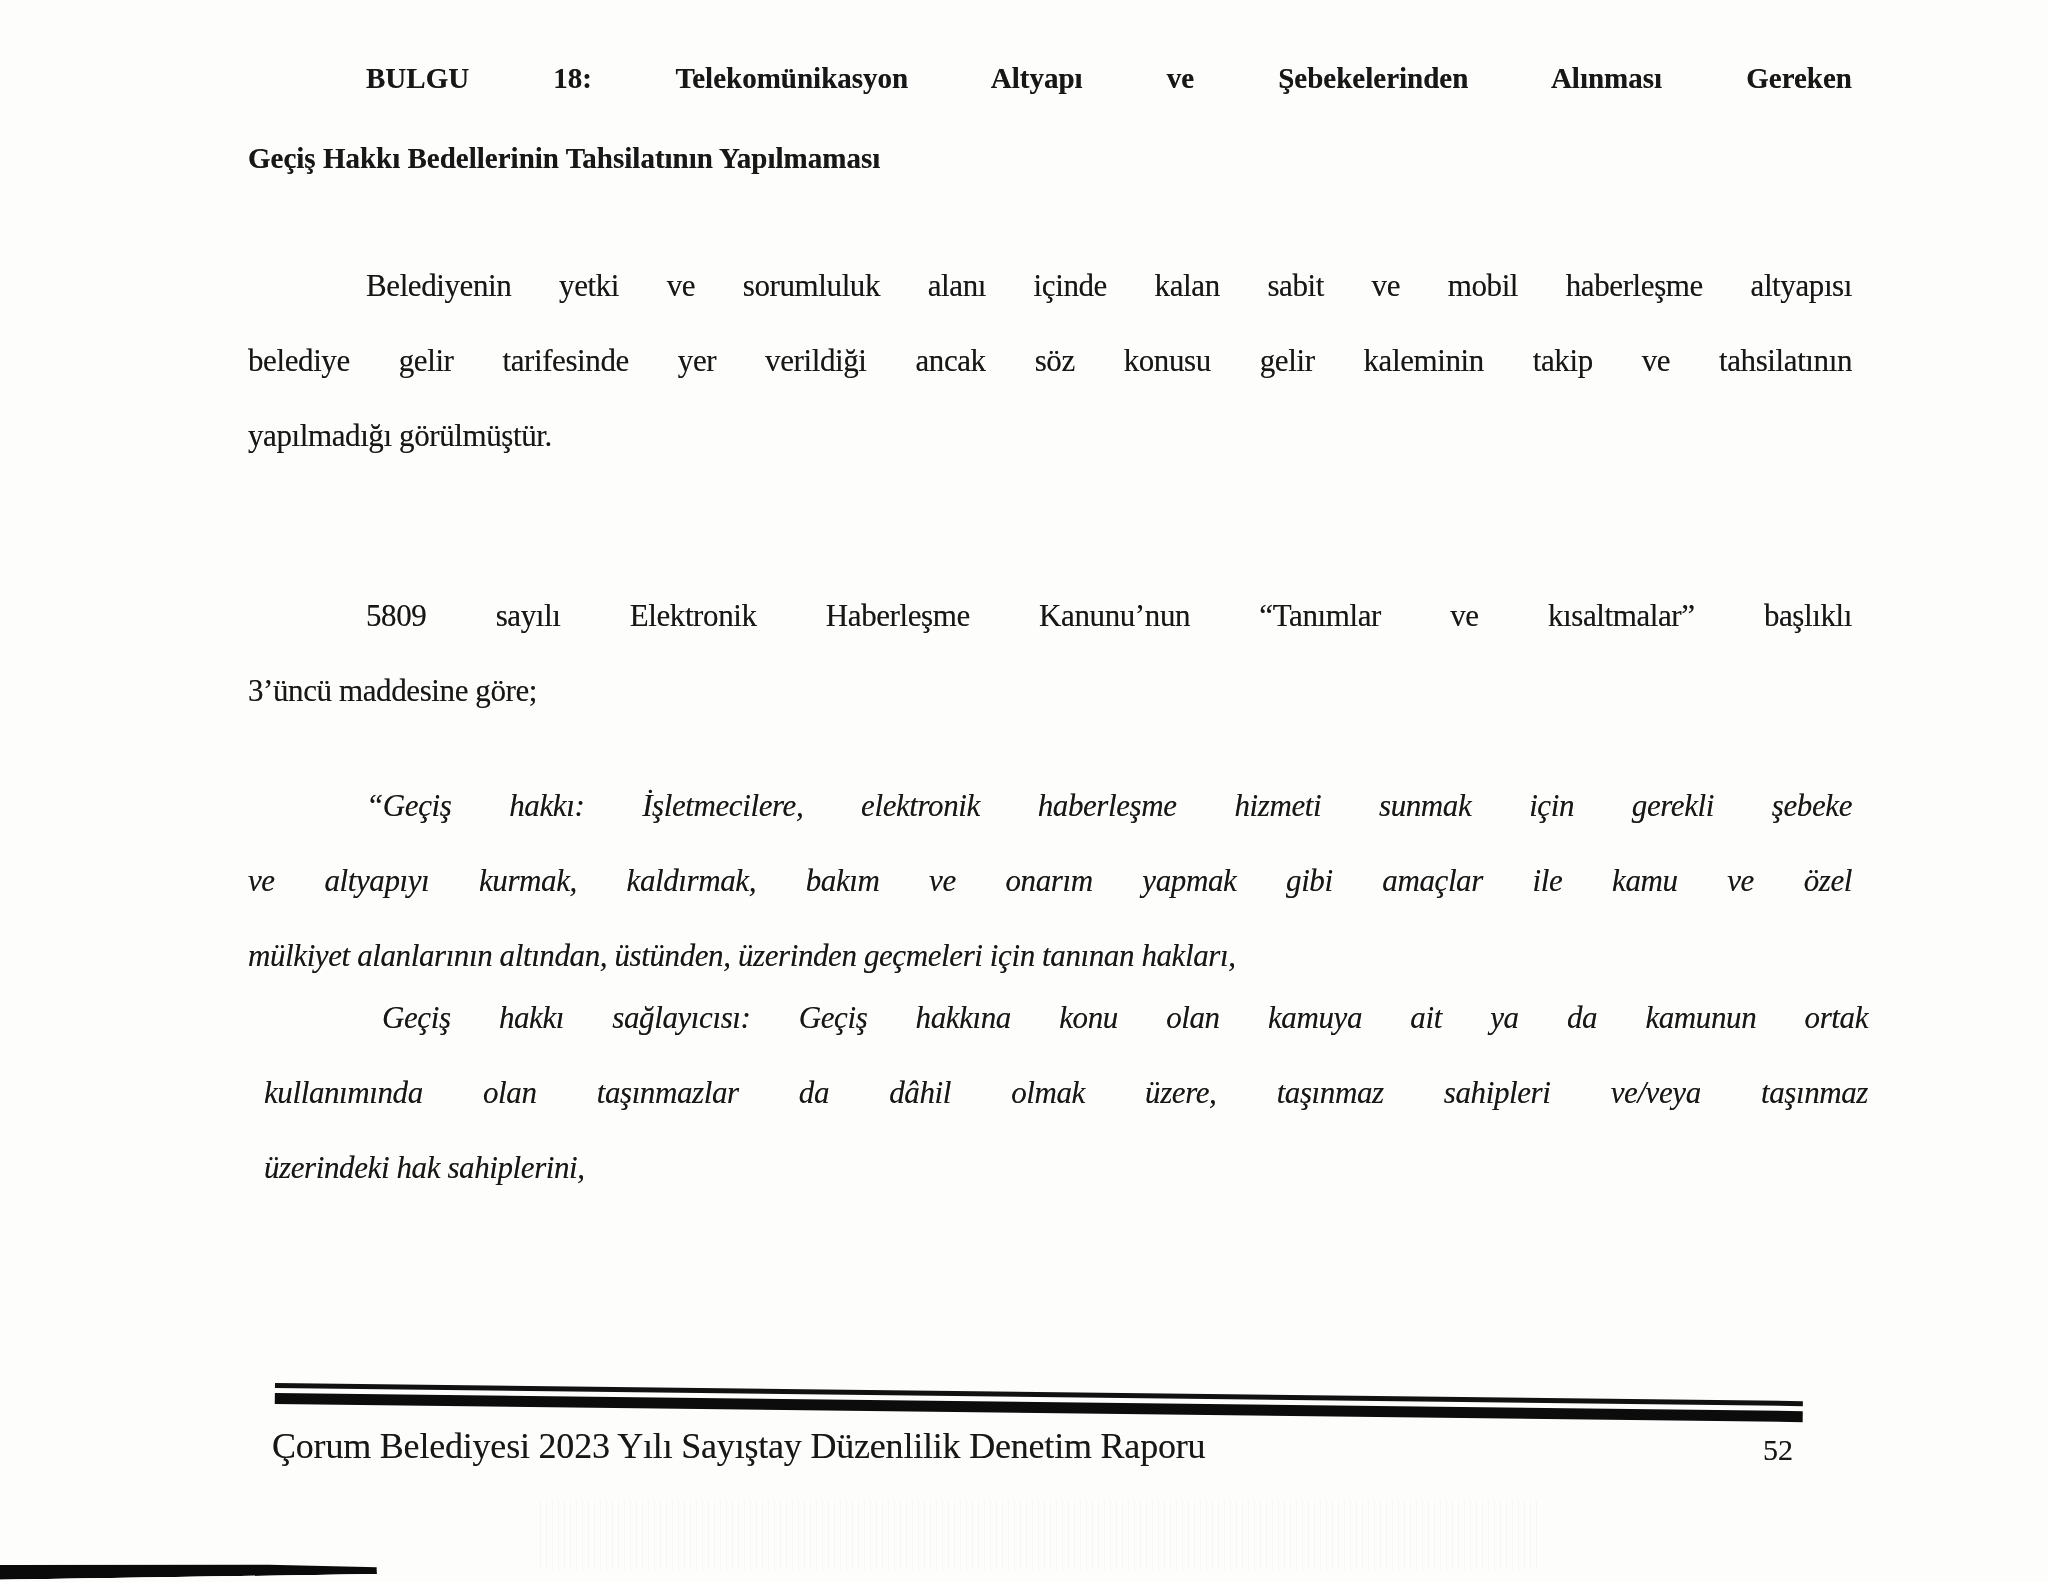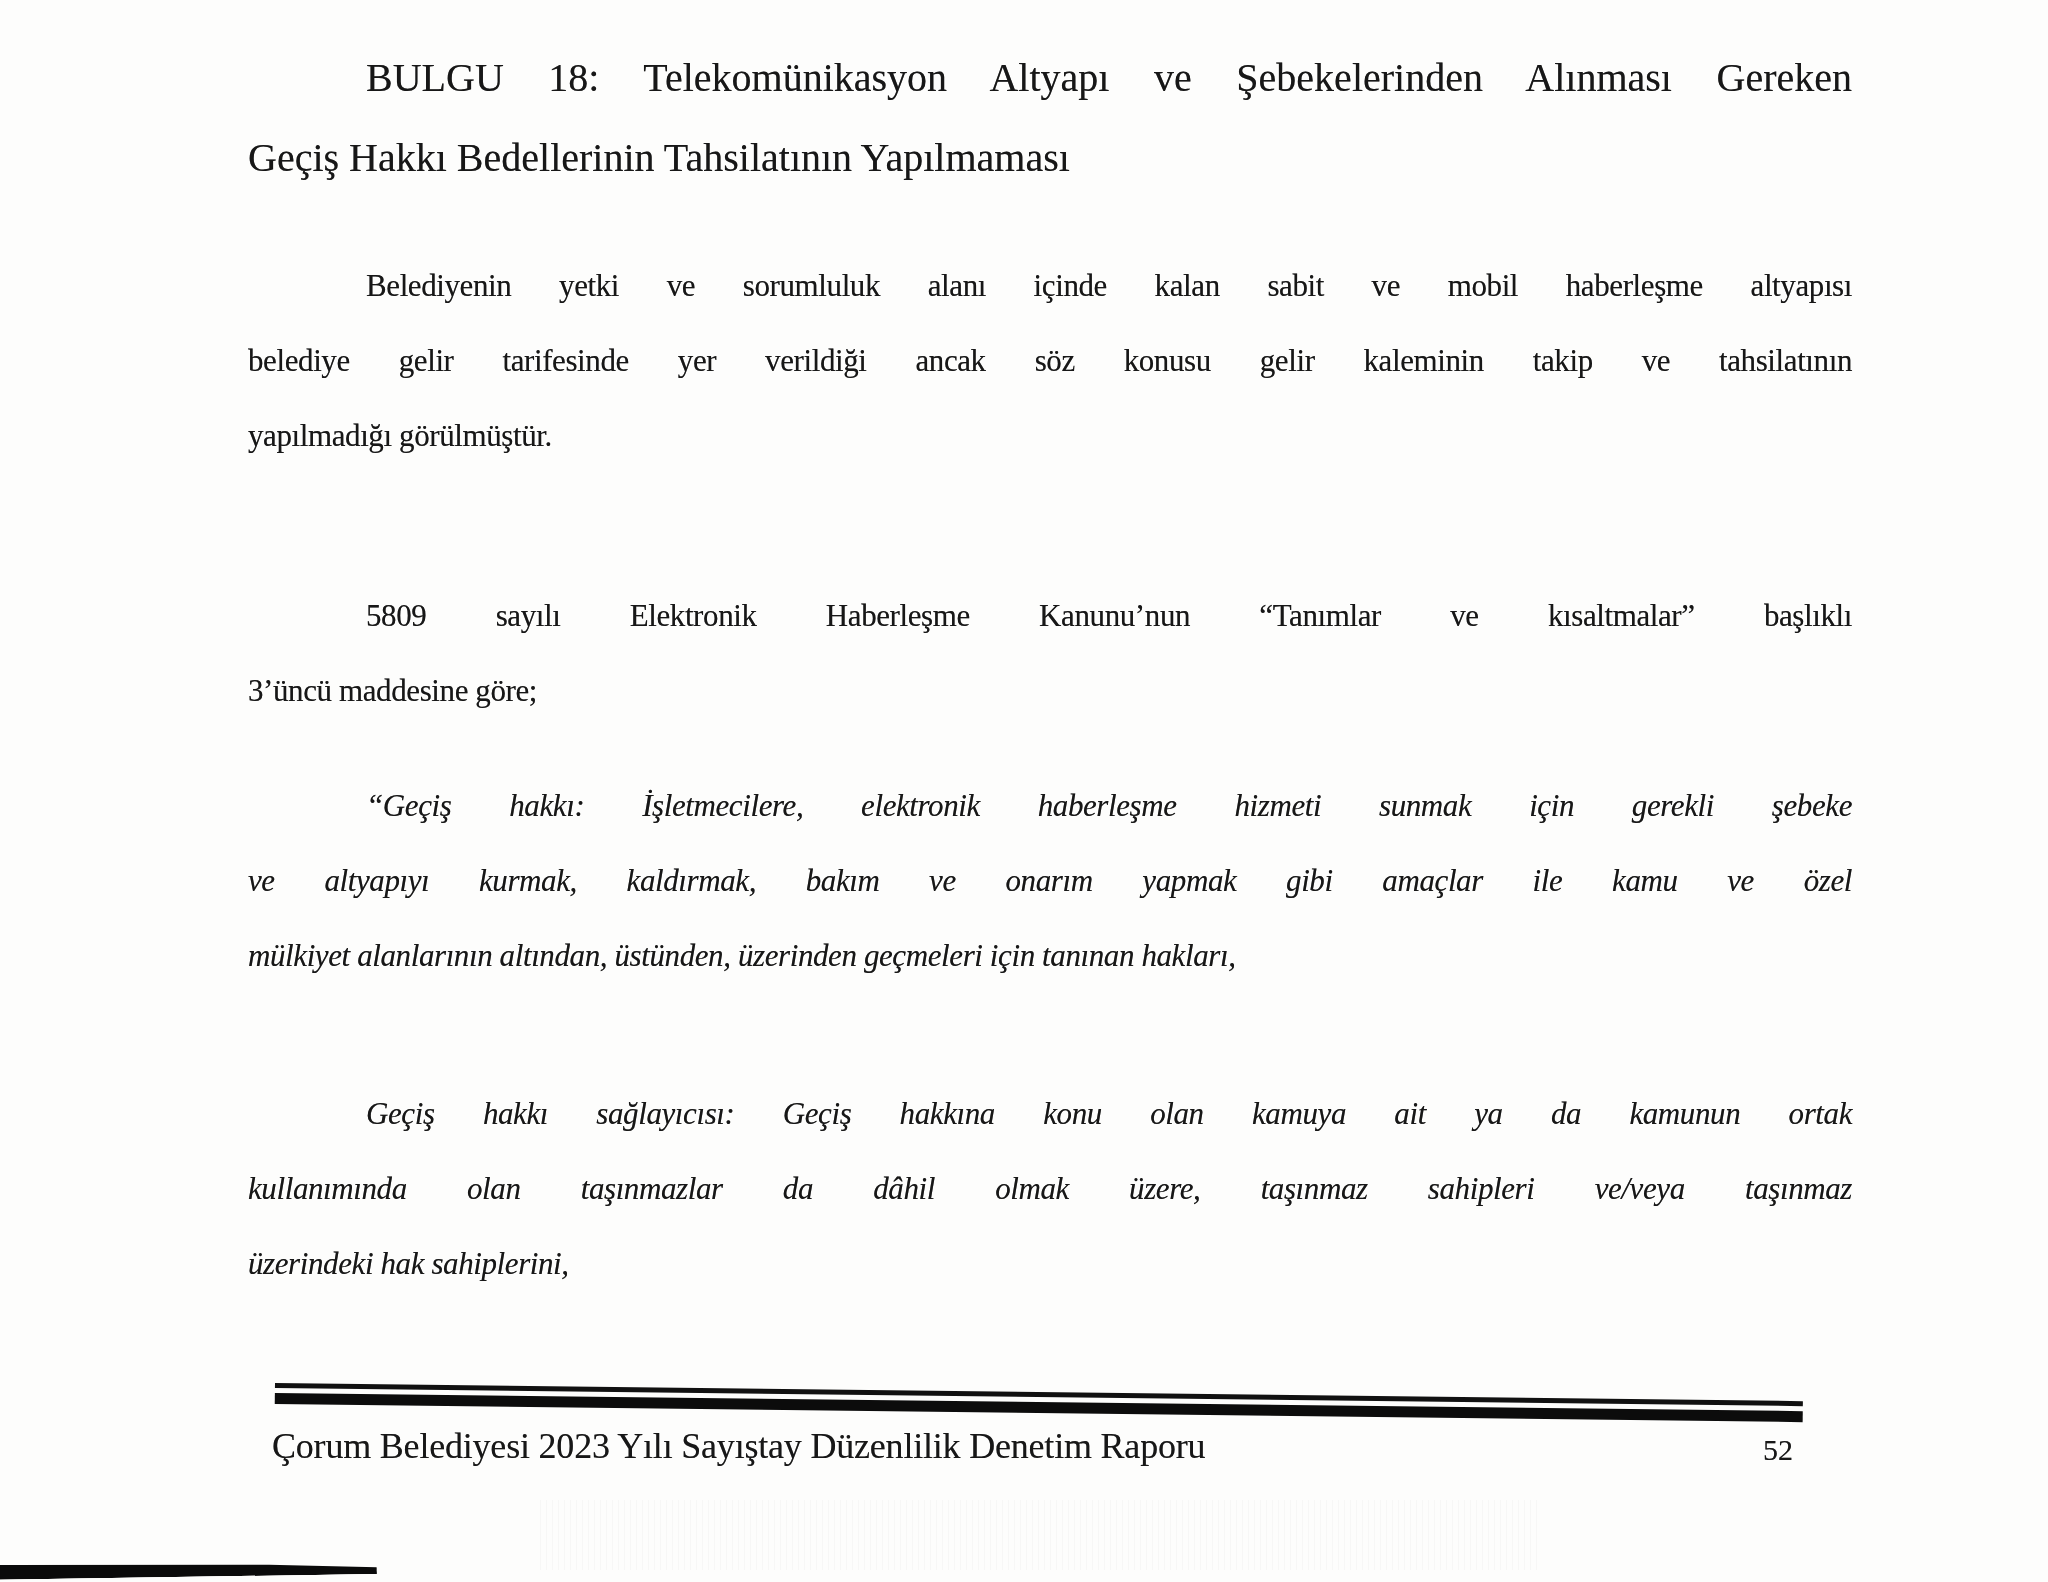--- a/index.html
+++ b/index.html
@@ -37,31 +37,31 @@
     letter-spacing: -0.4px;
     text-shadow: 0 0 0.6px rgba(20,20,20,0.55);
   }
 
   .line { height: 75px; overflow: visible; white-space: nowrap; }
   .line.just { text-align: justify; text-align-last: justify; }
   .line.indent { padding-left: 118px; }
 
   .heading-block {
     top: 38px;
-    font-weight: normal;
-    font-size: 40px;
+    font-weight: bold;
+    font-size: 29px;
     line-height: 80px;
     letter-spacing: 0;
   }
   .heading-block .line { height: 80px; }
 
   .para1 { top: 248px; }
   .para2 { top: 578px; }
   .quote1 { top: 768px; font-style: italic; }
-  .quote2 { top: 1076px; font-style: italic; }
+  .quote2 { top: 980px; font-style: italic; margin-left: 16px; }
 
   
   .footer-rule {
     position: absolute;
     left: 275px;
     top: 1383px;
     width: 1528px;
     transform: rotate(0.68deg);
     transform-origin: left top;
   }

